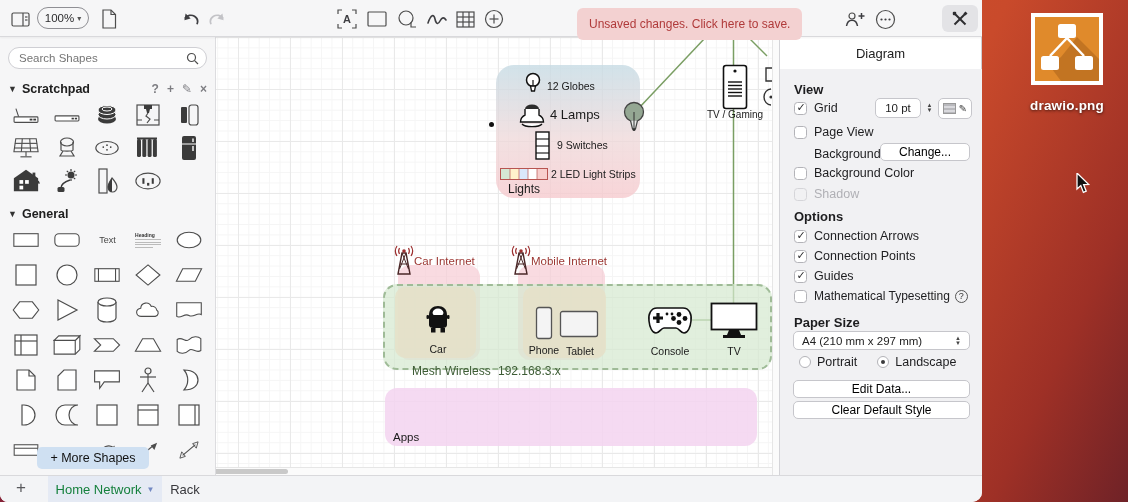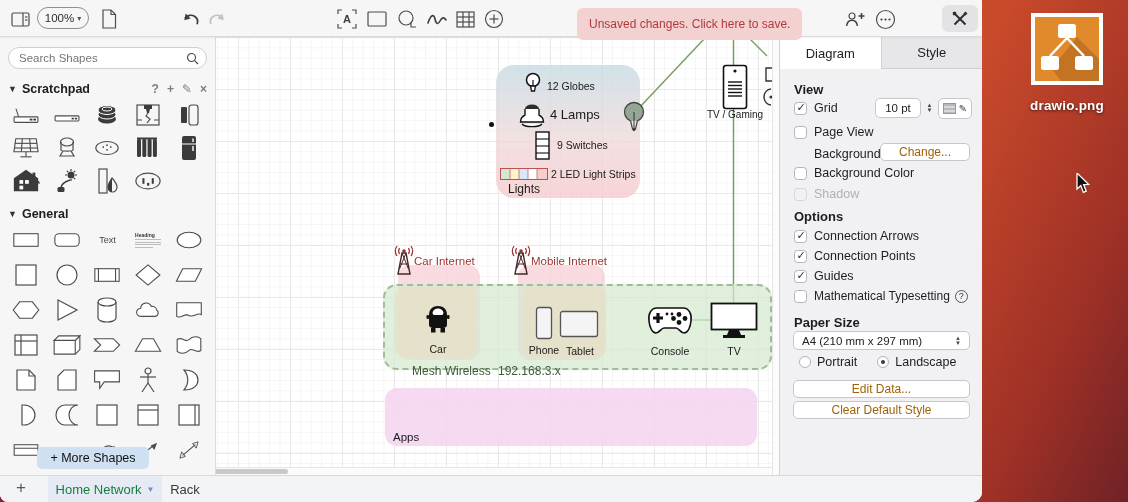--- a/index.html
+++ b/index.html
@@ -103,21 +103,21 @@
   .grid-input { position:absolute; left:95px; width:46px; height:20px; border:1px solid #c6c6cb;
     border-radius:5px; background:#fff; font-size:11.5px; text-align:center; color:#222;
     font-family:"Liberation Sans","DejaVu Sans",sans-serif; }
   .stepper { position:absolute; left:144px; width:11px; height:20px; display:flex; flex-direction:column;
     align-items:center; justify-content:center; font-size:6px; color:#444; line-height:5px; }
   .swatch-btn { position:absolute; left:158px; width:34px; height:21px; background:#fff;
     border:1px solid #c6c6cb; border-radius:5px; display:flex; align-items:center; justify-content:center; gap:3px; }
   .swatch-btn .sw { width:13px; height:11px; background:repeating-linear-gradient(180deg,#b9b9bd 0 2px,#d9d9dd 2px 4px); border:1px solid #999; }
   .swatch-btn .pen { font-size:10px; color:#444; }
   .p-btn { position:absolute; background:#fff; border:1px solid #c6c6cb; border-radius:5px;
-    display:flex; align-items:center; justify-content:center; font-size:12px; color:#a16207; }
+    display:flex; align-items:center; justify-content:center; font-size:12px; color:#000000; }
   .p-select { position:absolute; left:13px; width:177px; height:19px; background:#fff;
     border:1px solid #c6c6cb; border-radius:5px; font-size:11.5px; display:flex; align-items:center;
     padding:0 8px; color:#222; }
   .p-select .updown { margin-left:auto; font-size:6px; line-height:5px; color:#444;
     display:flex; flex-direction:column; }
   .radio { width:12px; height:12px; border-radius:50%; background:#fff; border:1px solid #b3b3b8; position:relative; }
   .radio.sel::after { content:""; position:absolute; left:3px; top:3px; width:4px; height:4px;
     border-radius:50%; background:#3a3a3c; }
   .help-circ { width:13px; height:13px; border:1px solid #555; border-radius:50%; font-size:9px;
     display:flex; align-items:center; justify-content:center; color:#333; }
@@ -794,23 +794,20 @@
       <div class="hscroll">
           <div class="handle"></div>
         </div>
     </div>
 
     <div class="panel">
       <div class="panel-tabs">
         <div class="ptab active">
             <span>Diagram</span>
           </div>
-        <div class="ptab">
-            <span>Style</span>
-          </div>
       </div>
 
       <div class="p-title" style="top:45px">View</div>
 
       <div class="p-row" style="top:64px">
         <span class="cb checked"></span>
         <span>Grid</span>
       </div>
       <input class="grid-input" style="top: 61px;" value="10 pt">
       <div class="stepper" style="top:61px">

